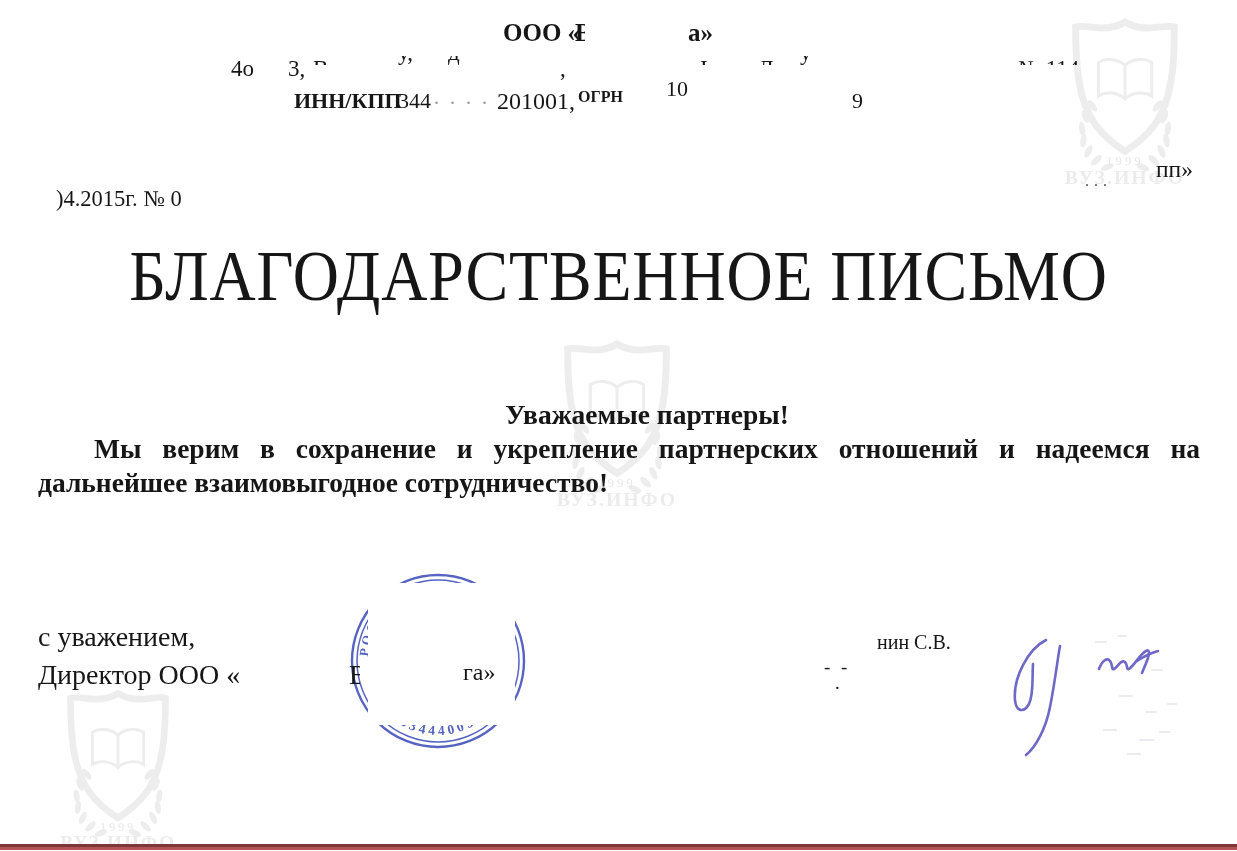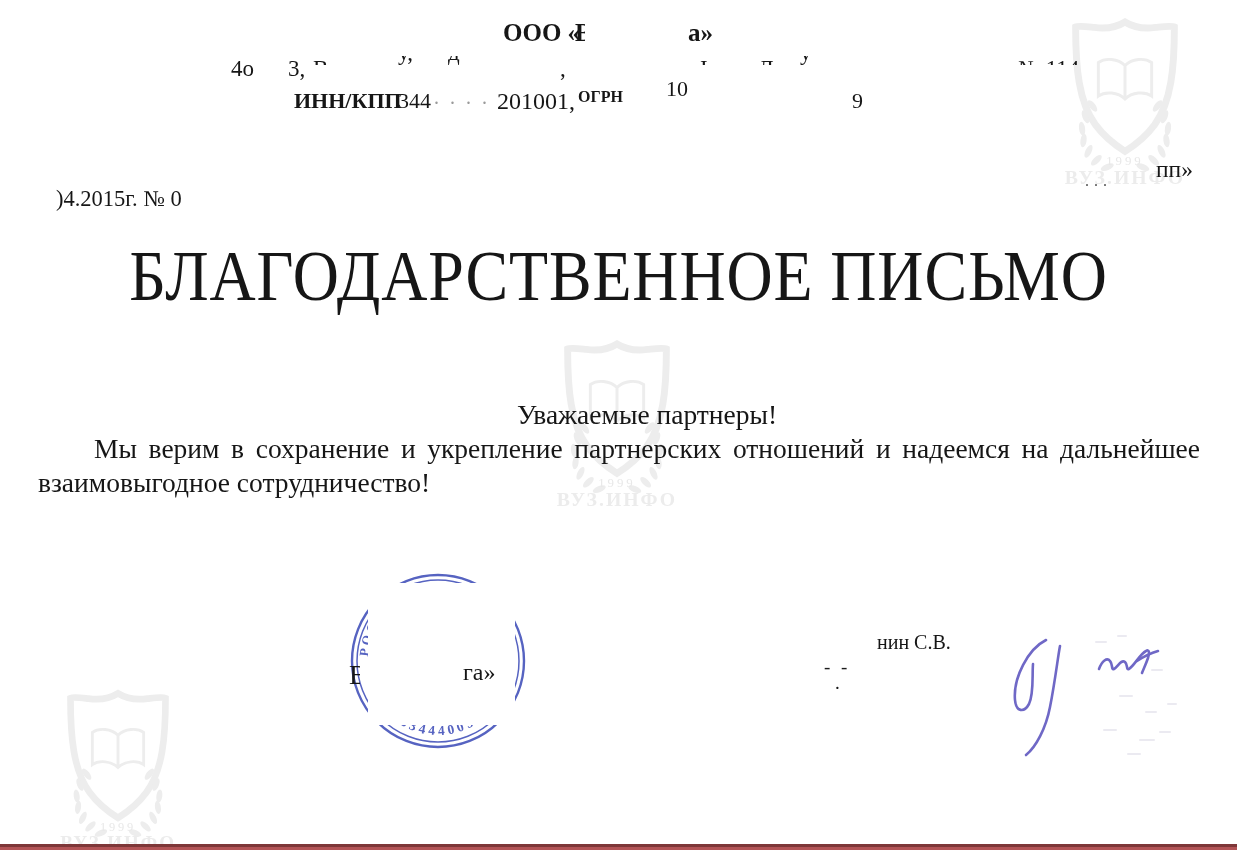--- a/index.html
+++ b/index.html
@@ -19,21 +19,21 @@
   .stamptext { fill:var(--stamp,#5663c1); stroke:none; }
   .redact { position:absolute; left:368px; top:583px; width:147px; height:142px; background:#fff; z-index:2; }
   .sig { position:absolute; left:1000px; top:612px; z-index:3; }
   .sigpath { stroke:var(--sig,#6f68c6); fill:none; }
   .ghost { stroke:#e4e3ec; fill:none; opacity:.75; }
   .title { position:absolute; left:0; right:0; top:240px; text-align:center; z-index:3;
            font-size:71px; line-height:72px; letter-spacing:1px; transform:scaleX(.9); }
   .body-block { position:absolute; left:38px; top:398px; width:1162px; z-index:3;
                 font-size:27.5px; line-height:34px; color:#161616; }
   .body-block .greet { text-align:center; margin:0; }
-  .body-block p { margin:0; text-indent:56px; text-align:justify; }
+  .body-block p { margin:0; text-indent:56px; text-align:justify;font-weight:bold; }
   .body-block p.first { margin-top:3px; }
   .rule { position:absolute; left:0; right:0; z-index:4; }
   .rule-dark { top:844px; height:3px; background:var(--rule-dark,#7e3738); }
   .rule-light { top:847px; height:2.5px; background:var(--rule-light,#b25456); }
   .dots { color:#9a9a9a; letter-spacing:11px; }
   .subdots { color:#555; letter-spacing:5px; }
   .namefrag { color:#1c1c1c; letter-spacing:3px; }
 </style>
 </head>
 <body>
@@ -169,20 +169,22 @@
 
   <span class="t" style="left:56px;top:186px;font-size:22.5px">)4.2015г. № 0</span>
 
   <div class="title">БЛАГОДАРСТВЕННОЕ ПИСЬМО</div>
 
   <div class="body-block">
     <p class="greet">Уважаемые партнеры!</p>
     <p>Мы верим в сохранение и укрепление партнерских отношений и надеемся на дальнейшее взаимовыгодное сотрудничество!</p>
   </div>
 
+  <span class="t" style="left:38px;top:621px;font-size:28px">с уважением,</span>
+  <span class="t" style="left:38px;top:659px;font-size:28px">Директор ООО «</span>
   <span class="t clip" style="left:349px;top:659px;font-size:28px;width:11px">В</span>
   <span class="t" style="left:463px;top:659px;font-size:24px">га»</span>
   <span class="t namefrag" style="left:824px;top:656px;font-size:19px">‑ ‑</span>
   <span class="t" style="left:835px;top:672px;font-size:19px">.</span>
   <span class="t" style="left:877px;top:631px;font-size:20px">нин С.В.</span>
 
   <svg class="sig" width="200" height="160" viewBox="0 0 200 160">
     <g class="ghost" stroke-width="2" stroke-linecap="round">
       <path d="M96,30 h10 M118,24 h8 M152,58 h10 M120,84 h12 M146,100 h10 M104,118 h12 M140,128 h14 M168,92 h8 M160,120 h10 M128,142 h12"></path>
     </g>

